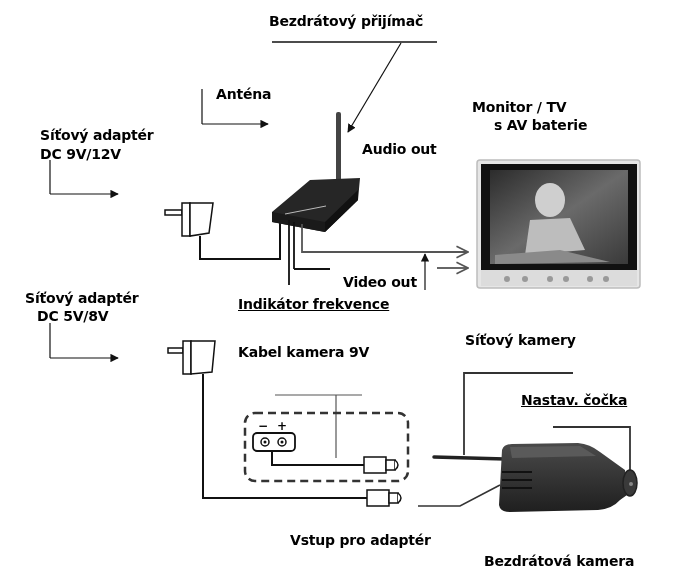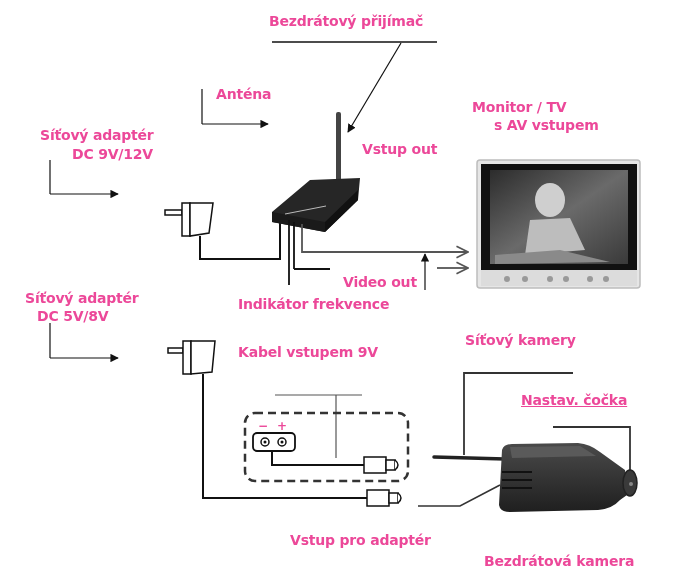--- a/index.html
+++ b/index.html
@@ -1,17 +1,17 @@
 <!DOCTYPE html>
 <html><head>
   <meta charset="utf-8">
   <style>
     html, body { margin:0; padding:0; background:#ffffff; }
     body { width:695px; height:577px; position:relative; overflow:hidden; font-family:"DejaVu Sans", sans-serif; }
-    .lbl { position:absolute; font-weight:bold; font-size:14px; color:#ec4899; line-height:17px; white-space:nowrap; letter-spacing:-0.2px; }
+    .lbl { position:absolute; font-weight:bold; font-size:14px; color:#000000; line-height:17px; white-space:nowrap; letter-spacing:-0.2px; }
     svg.diagram { position:absolute; left:0; top:0; }
   </style>
 </head>
 <body>
 
 <svg class="diagram" width="695" height="577" viewBox="0 0 695 577" xmlns="http://www.w3.org/2000/svg">
   <defs>
     <marker id="arrow" viewBox="0 0 10 10" refX="9" refY="5" markerWidth="7" markerHeight="7" orient="auto">
       <path d="M0,0 L10,5 L0,10 z" fill="#111"></path>
     </marker>
@@ -139,27 +139,27 @@
       <line x1="502" y1="488" x2="532" y2="488"></line>
     </g>
     <ellipse cx="630" cy="483" rx="7" ry="13" fill="#3a3a3a" stroke="#222" stroke-width="1.5"></ellipse>
     <circle cx="631" cy="484" r="2" fill="#888"></circle>
   </g>
 </svg>
 
 <div class="lbl" style="left:269px; top:13px;">Bezdrátový přijímač</div>
 <div class="lbl" style="left:216px; top:86px;">Anténa</div>
 <div class="lbl" style="left:40px; top:127px;">Síťový adaptér</div>
-<div class="lbl" style="left:40px; top:146px;margin-left:32px;">DC 9V/12V</div>
-<div class="lbl" style="left:362px; top:141px;">Vstup out</div>
+<div class="lbl" style="left:40px; top:146px;">DC 9V/12V</div>
+<div class="lbl" style="left:362px; top:141px;">Audio out</div>
 <div class="lbl" style="left:472px; top:99px;">Monitor / TV</div>
-<div class="lbl" style="left:494px; top:117px;">s AV vstupem</div>
+<div class="lbl" style="left:494px; top:117px;">s AV baterie</div>
 <div class="lbl" style="left:343px; top:274px;">Video out</div>
-<div class="lbl" style="left:238px; top:296px;">Indikátor frekvence</div>
+<div class="lbl" style="left:238px; top:296px;text-decoration:underline;">Indikátor frekvence</div>
 <div class="lbl" style="left:25px; top:290px;">Síťový adaptér</div>
 <div class="lbl" style="left:37px; top:308px;">DC 5V/8V</div>
-<div class="lbl" style="left:238px; top:344px;">Kabel vstupem 9V</div>
+<div class="lbl" style="left:238px; top:344px;">Kabel kamera 9V</div>
 <div class="lbl" style="left:465px; top:332px;">Síťový kamery</div>
 <div class="lbl" style="left:521px; top:392px;text-decoration:underline;">Nastav. čočka</div>
 <div class="lbl" style="left:290px; top:532px;">Vstup pro adaptér</div>
 <div class="lbl" style="left:484px; top:553px;">Bezdrátová kamera</div>
 <div class="lbl" style="left:258px; top:418px; font-size:12px;">−</div>
 <div class="lbl" style="left:277px; top:418px; font-size:12px;">+</div>
 
 </body></html>

